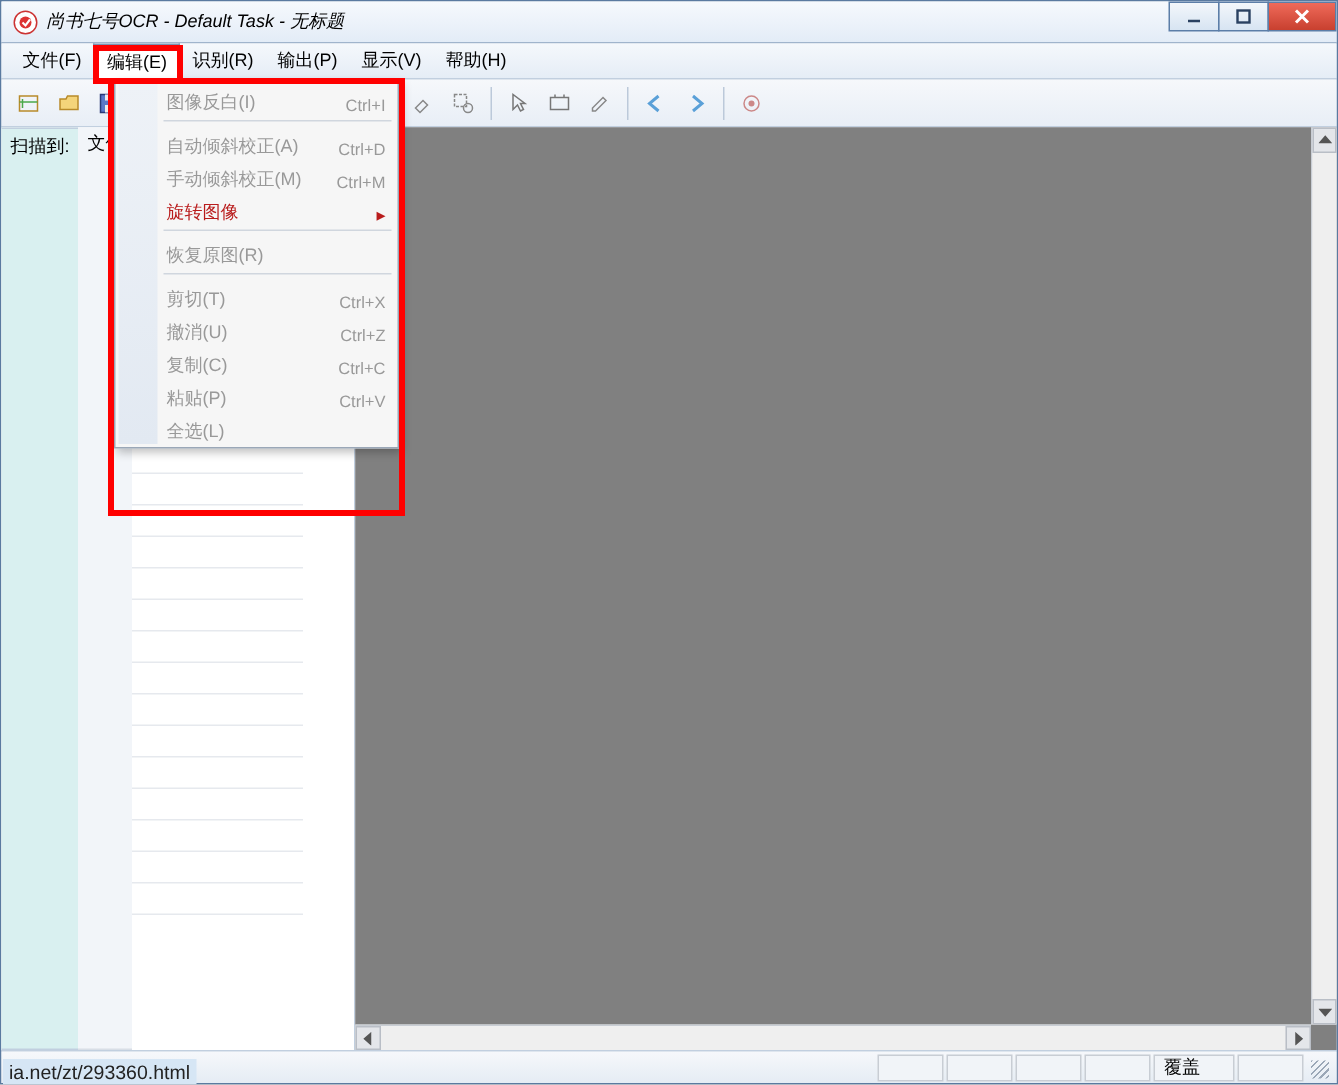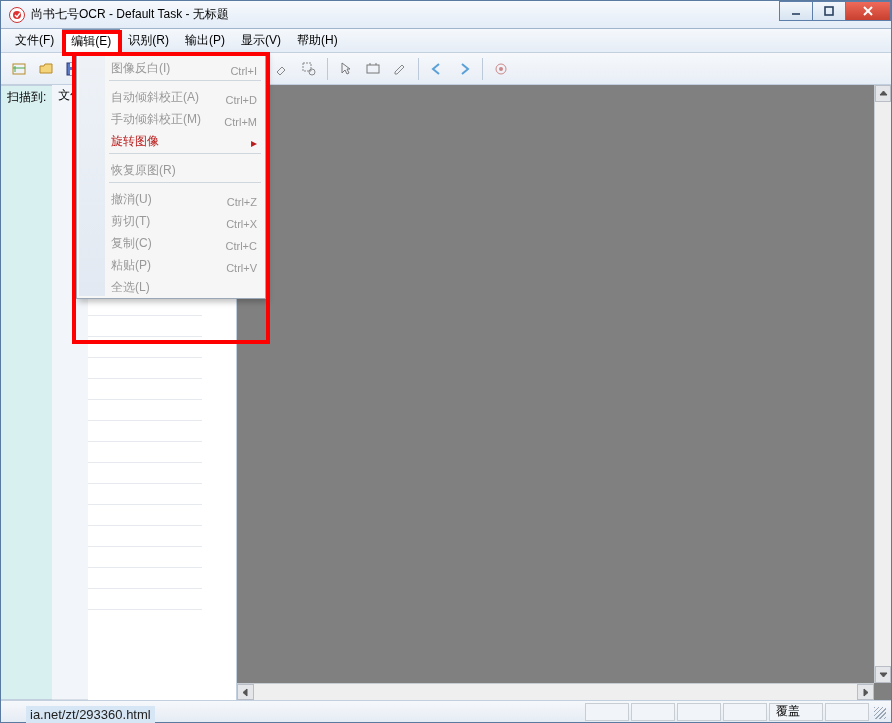--- a/index.html
+++ b/index.html
@@ -1,21 +1,21 @@
 <!DOCTYPE html>
 <html><head>
 <meta charset="utf-8">
 <style>
 * { box-sizing: border-box; margin: 0; padding: 0; font-family: "Microsoft YaHei", "SimSun", Arial, sans-serif; font-size: 12px; }
 body { background: #fff; width: 892px; height: 723px; overflow: hidden; position: relative; }
 
 .window { width: 892px; height: 723px; display: flex; flex-direction: column; border: 1px solid #5a7aa0; background: #fff; }
 
 
-.titlebar { height: 28px; background: linear-gradient(#f6f9fd,#e3ecf7); display: flex; align-items: center; padding: 0 2px; position: relative; border-bottom: 1px solid #a0b4cc; }
+.titlebar { height: 28px; background: linear-gradient(#f6f9fd,#e3ecf7); display: flex; align-items: center; padding: 0 2px; position: relative; border-bottom: 1px solid #a0b4cc; font-style: italic; }
 .titlebar .appicon { width: 16px; height: 16px; border-radius: 50%; background: #fff; border: 1px solid #c33; display: inline-flex; align-items: center; justify-content: center; margin: 0 6px; }
 .titlebar .appicon svg { width: 10px; height: 10px; }
 .titlebar .title { color: #000; }
 .winbtns { position: absolute; right: 0; top: 0; display: flex; }
 .winbtn { width: 34px; height: 20px; border: 1px solid #5c7ea8; background: linear-gradient(#f3f7fb,#d7e4f2); display: flex; align-items: center; justify-content: center; margin-left: -1px; }
 .winbtn.close { background: linear-gradient(#ef6a5a,#c8402f); width: 46px; }
 .winbtn svg { stroke: #2a4161; stroke-width: 1.6; fill: none; }
 .winbtn.close svg { stroke: #fff; stroke-width: 2; }
 
 
@@ -66,21 +66,21 @@
 .dd-item .accel { color: inherit; font-size: 11px; }
 .dd-item .subarrow { position: absolute; right: 6px; }
 .dd-sep { height: 1px; background: #d0d6de; margin: 3px 2px 3px 30px; }
 
 
 .redbox1 { position: absolute; border: 4px solid #ff0000; pointer-events: none; z-index: 30; }
 .hl-menu { left: 62px; top: 30px; width: 60px; height: 26px; }
 .hl-drop { left: 72px; top: 52px; width: 198px; height: 292px; }
 
 
-.leak { position: absolute; left: 2px; bottom: 0; font-size: 13px; color: #222; background: #d6e6f5; padding: 1px 4px; margin-left: 24px; }
+.leak { position: absolute; left: 2px; bottom: 0; font-size: 13px; color: #222; background: #d6e6f5; padding: 1px 4px; }
 
 
 svg { display: block; }
 .ico { width: 16px; height: 16px; }
 .arrow svg { width:9px; height:9px; stroke:#555; fill:#555; }
 </style>
 </head>
 <body>
 
 <div class="window">
@@ -338,28 +338,28 @@
         <span class="lbl">旋转图像</span>
         <span class="subarrow">▸</span>
       </div>
     <div class="dd-sep"></div>
     <div class="dd-item">
         <span class="lbl">恢复原图(R)</span>
         <span class="accel"></span>
       </div>
     <div class="dd-sep"></div>
     <div class="dd-item">
+        <span class="lbl">剪切(T)</span>
+        <span class="accel">Ctrl+X</span>
+      </div>
+    <div class="dd-item">
         <span class="lbl">撤消(U)</span>
         <span class="accel">Ctrl+Z</span>
       </div>
     <div class="dd-item">
-        <span class="lbl">剪切(T)</span>
-        <span class="accel">Ctrl+X</span>
-      </div>
-    <div class="dd-item">
         <span class="lbl">复制(C)</span>
         <span class="accel">Ctrl+C</span>
       </div>
     <div class="dd-item">
         <span class="lbl">粘贴(P)</span>
         <span class="accel">Ctrl+V</span>
       </div>
     <div class="dd-item">
         <span class="lbl">全选(L)</span>
         <span class="accel"></span>

